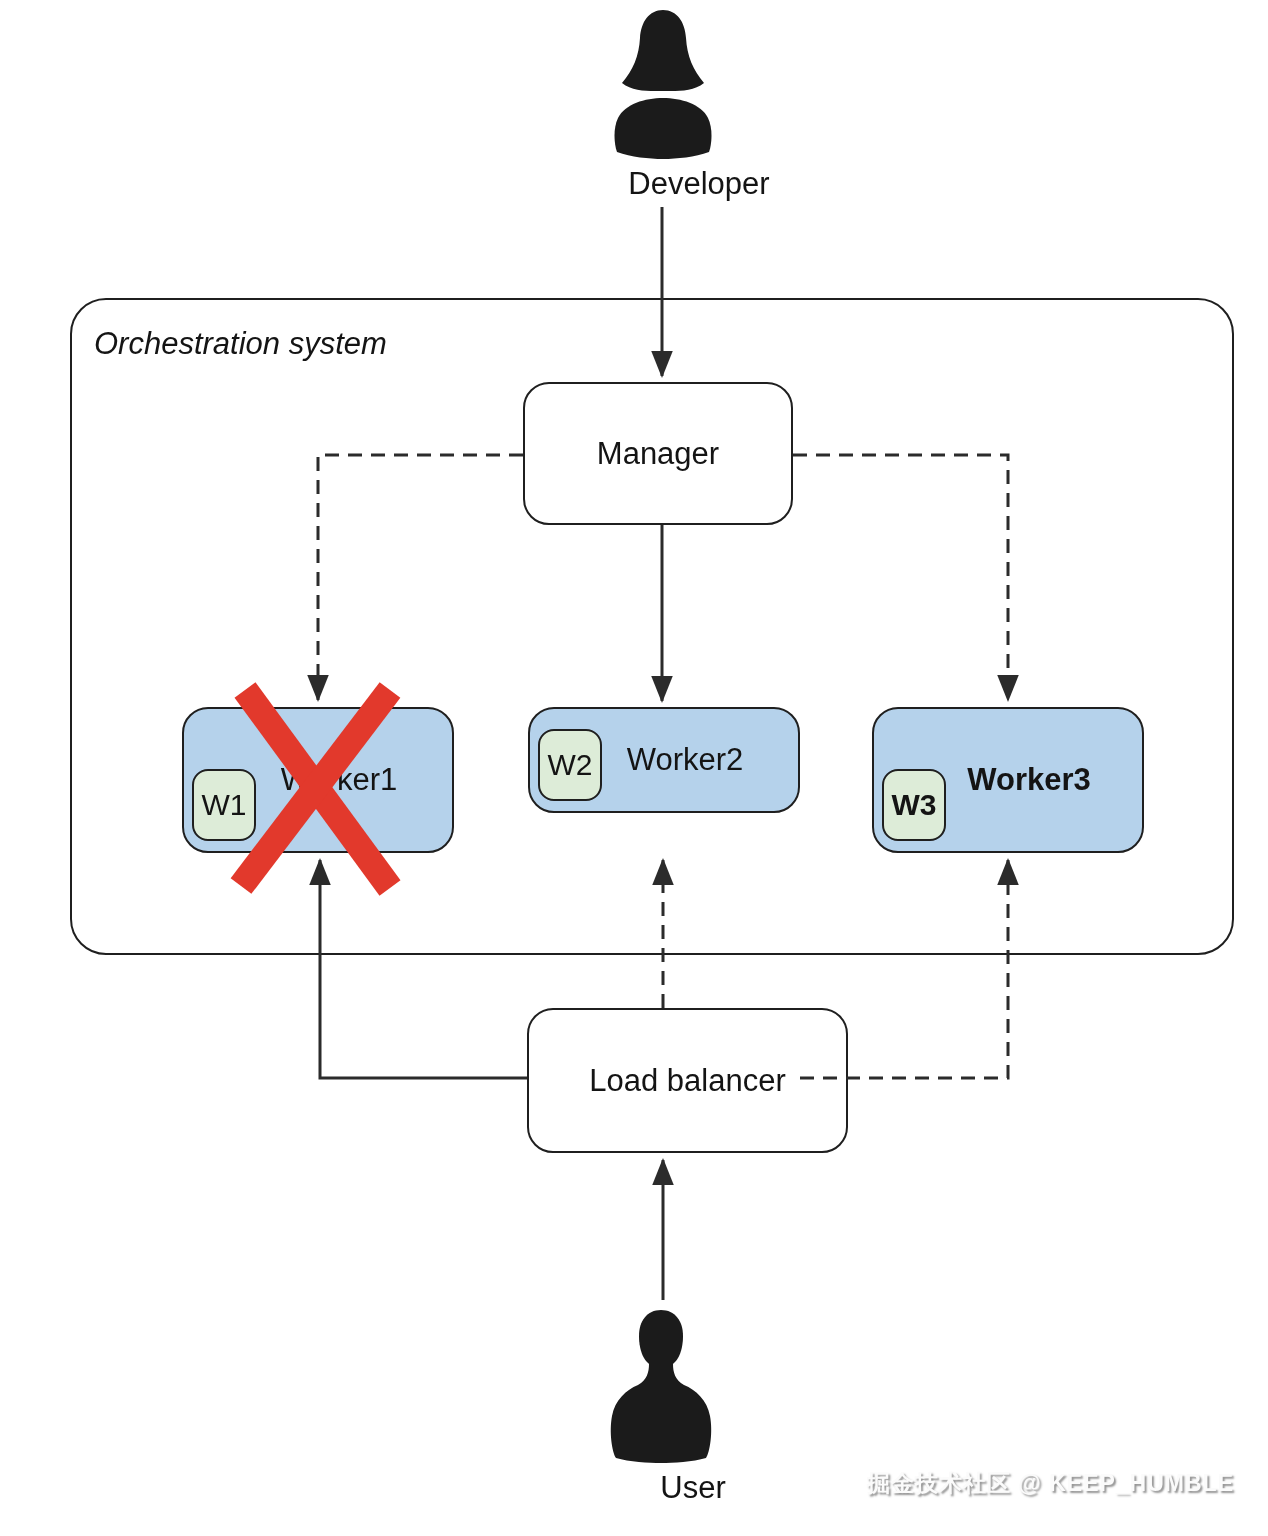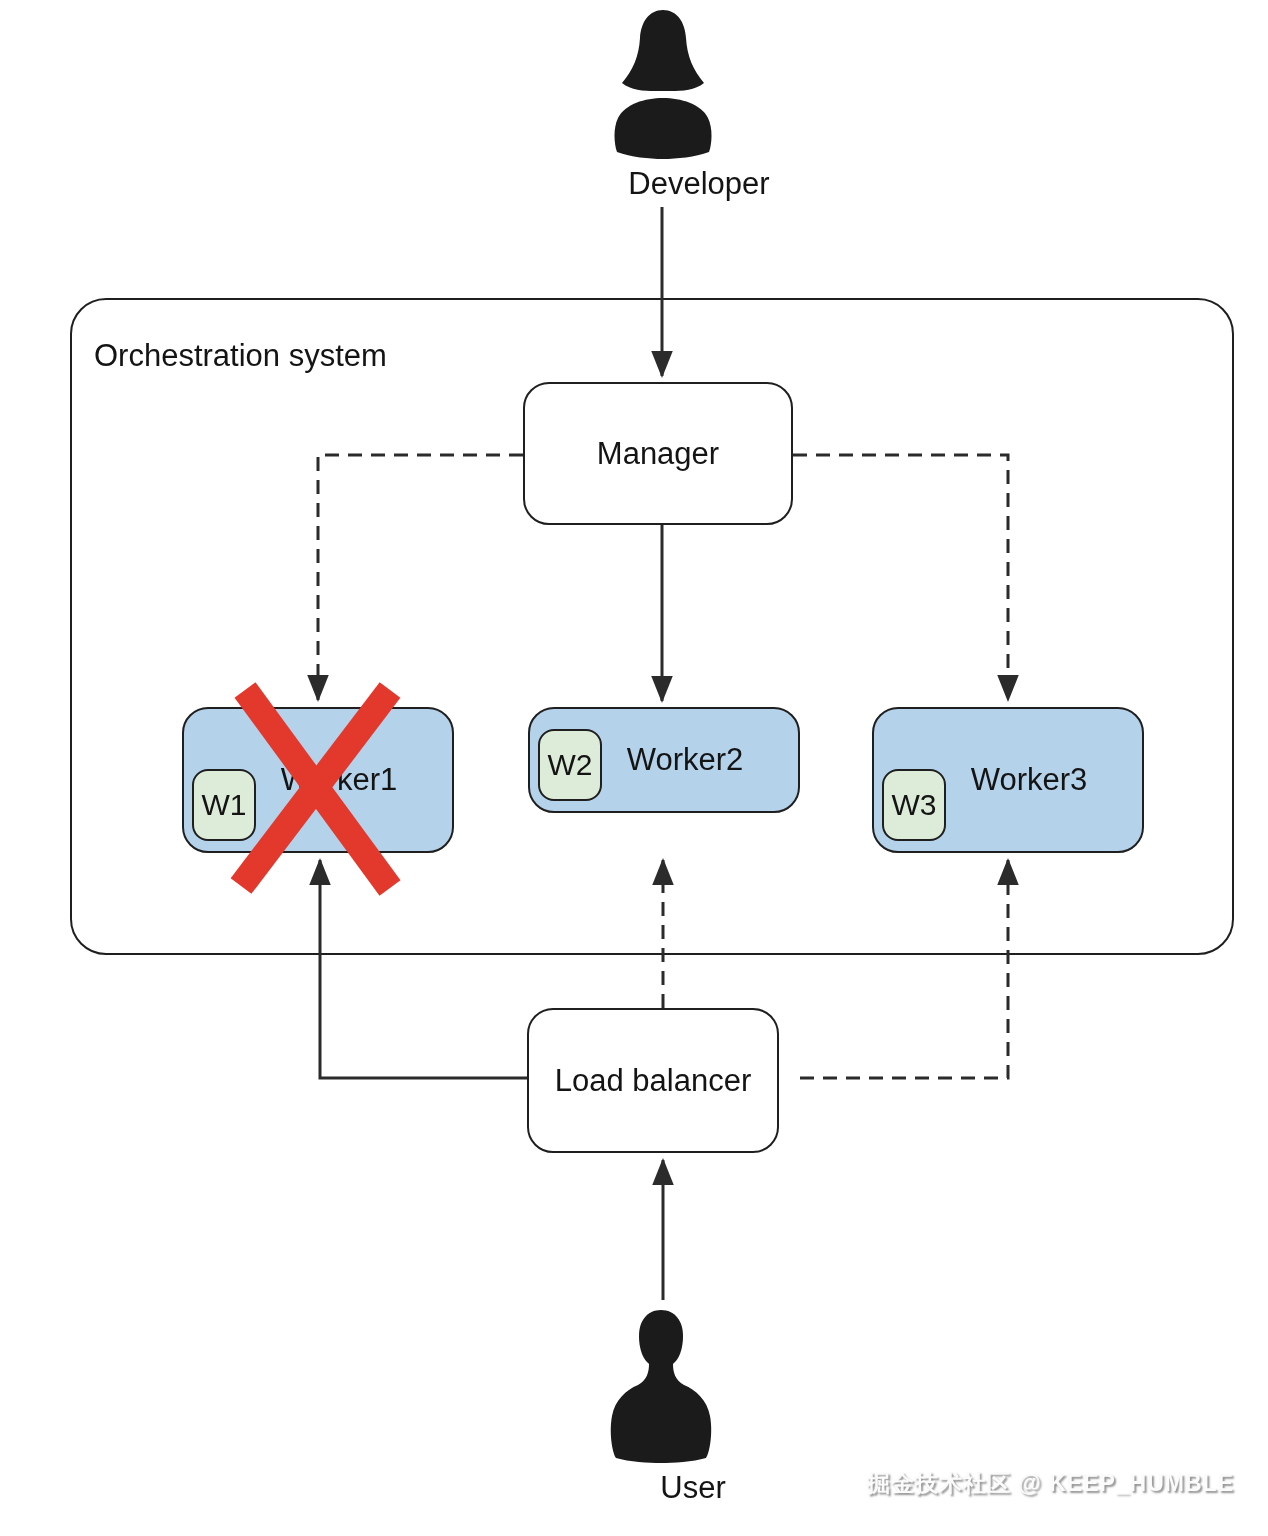--- a/index.html
+++ b/index.html
@@ -21,21 +21,21 @@
   .worker .label{padding-left:42px;}
   .badge{
     position:absolute;left:8px;bottom:10px;width:64px;height:72px;box-sizing:border-box;
     background:var(--badge-fill,#ddecd8);border:2.5px solid #1f1f1f;border-radius:16px;
     display:flex;align-items:center;justify-content:center;font-size:30px;color:#141414;
   }
   #container-box{
     left:70px;top:298px;width:1164px;height:657px;border:2.5px solid #1f1f1f;
     border-radius:36px;box-sizing:border-box;z-index:1;background:transparent;
   }
-  #container-label{left:94px;top:338px;}
+  #container-label{left:94px;top:326px;font-style:italic;}
   #lines-svg{left:0;top:0;z-index:3;}
   #cross-svg{left:0;top:0;z-index:4;}
   .person-icon{z-index:2;}
   .center-text{transform:translateX(-50%);}
   #watermark{
     right:34px;top:1468px;font-size:23px;letter-spacing:1px;color:#fbfbfb;
     text-shadow:2px 2px 2px rgba(90,90,90,0.65), -1px -1px 1px rgba(255,255,255,0.9);
     z-index:5;font-weight:bold;
   }
 </style>
@@ -56,26 +56,26 @@
 </div>
 
 <div class="node worker" style="left:182px;top:707px;width:272px;height:146px;">
   <span class="badge">W1</span>
   <span class="label">Worker1</span>
 </div>
 <div class="node worker" style="left:528px;top:707px;width:272px;height:106px;">
   <span class="badge">W2</span>
   <span class="label">Worker2</span>
 </div>
-<div class="node worker" style="left:872px;top:707px;width:272px;height:146px;">
+<div class="node worker" style="left:872px;top:707px;width:272px;height:146px;font-weight:bold;">
   <span class="badge">W3</span>
   <span class="label">Worker3</span>
 </div>
 
-<div class="node" style="left:527px;top:1008px;width:252px;height:145px;">
+<div class="node" style="left:527px;top:1008px;width:321px;height:145px;">
   <span class="label">Load balancer</span>
 </div>
 
 <svg class="abs person-icon" style="left:608px;top:1306px;" width="106" height="158" viewBox="0 0 106 158">
   <path fill="#1b1b1b" d="M53,4 C39,4 31,15 31,30 C31,46 37,62 53,62 C69,62 75,46 75,30 C75,15 67,4 53,4 Z"></path>
   <path fill="#1b1b1b" d="M41,58 C41,66 39,74 30,79 C18,84 7,94 4,110 C1,126 4,146 8,152 C21,156 41,157 53,157 C65,157 85,156 98,152 C102,146 105,126 102,110 C99,94 88,84 76,79 C67,74 65,66 65,58 Z"></path>
 </svg>
 <div class="abs label center-text" style="left:693px;top:1470px;">User</div>
 
 <svg class="abs" id="lines-svg" width="1268" height="1536" viewBox="0 0 1268 1536">

